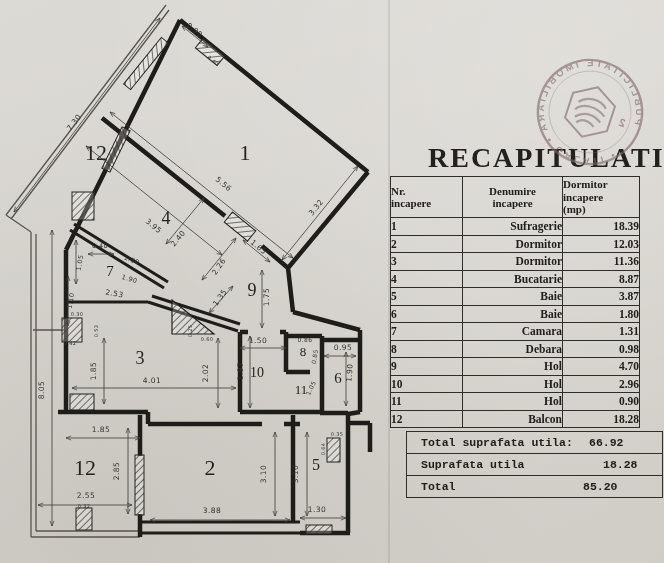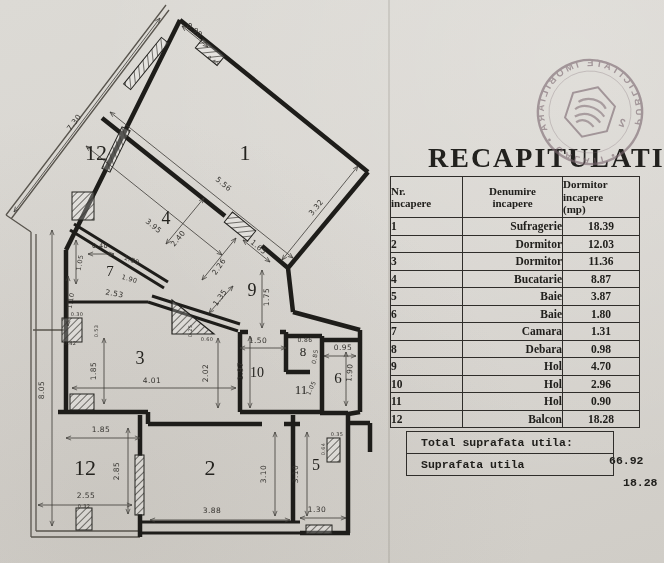--- a/index.html
+++ b/index.html
@@ -26,32 +26,32 @@
     font-weight:700;color:#21201d;
   }
   table.recap td,table.recap th{
     border:1.6px solid #2f2d2a;padding:0;vertical-align:middle;
   }
   table.recap th{height:40px;font-size:11px;line-height:12.5px;font-weight:700;}
   th.h1,th.h3{text-align:left;padding-left:5px;}
   table.recap td{height:16.5px;font-size:11.5px;}
   td.c-nr{padding-left:6px;text-align:left;}
   td.c-den{text-align:right;}
-  td.c-sup{padding-left:12px;text-align:center;}
+  td.c-sup{padding-left:12px;text-align:right;}
   .totals{
-    position:absolute;left:406px;top:432.5px;width:208px;
+    position:absolute;left:406px;top:432.5px;width:257px;
     font-family:"Liberation Mono","DejaVu Sans Mono",monospace;
     font-weight:700;font-size:11.5px;color:#21201d;
   }
   .trow{
     position:relative;height:21.5px;border:1.6px solid #2f2d2a;margin-top:-1.6px;
     line-height:21.5px;
   }
   .trow .lbl{padding-left:14px;}
-  .trow .val{position:absolute;top:18px;margin-left:20px;}
+  .trow .val{position:absolute;top:0;}
   .tv0{left:182px;} .tv1{left:196px;} .tv2{left:176px;}
   
   .stamp{position:absolute;left:528px;top:50px;width:124px;height:124px;
     opacity:.62;filter:blur(.4px);}
   
   svg text{user-select:none;}
   .dim-t{font-family:"DejaVu Sans", sans-serif;fill:#35332f;letter-spacing:.4px;}
   .room-t{font-family:"Liberation Serif", serif;fill:#24231f;}
 </style>
 </head>
@@ -310,15 +310,16 @@
           <td class="c-nr">12</td>
           <td class="c-den">Balcon</td>
           <td class="c-sup">18.28</td>
         </tr>
       </tbody>
   </table>
 
   <div class="totals">
       <div class="trow"><span class="lbl">Total suprafata utila:</span><span class="val tv0">66.92</span></div>
       <div class="trow"><span class="lbl">Suprafata utila</span><span class="val tv1">18.28</span></div>
+      <div class="trow"><span class="lbl">Total</span><span class="val tv2">85.20</span></div>
     </div>
 
 </div>
 
 </body></html>

